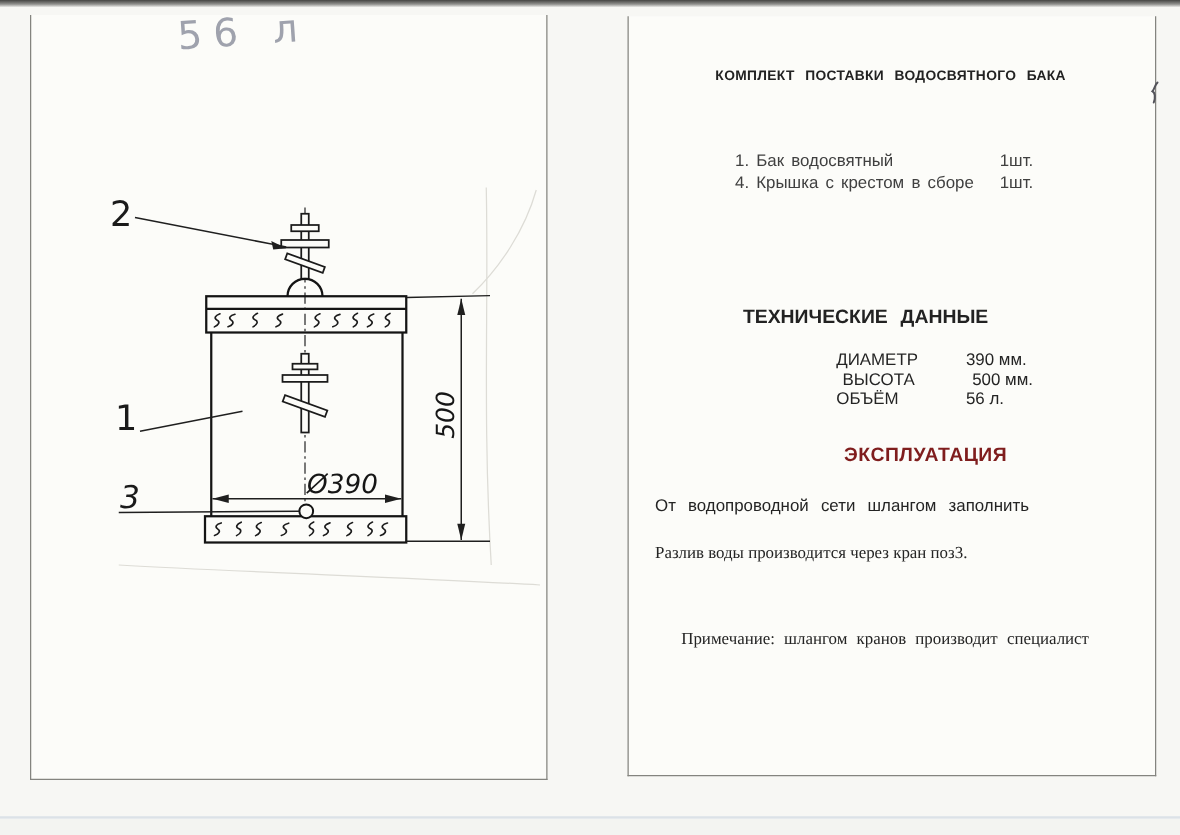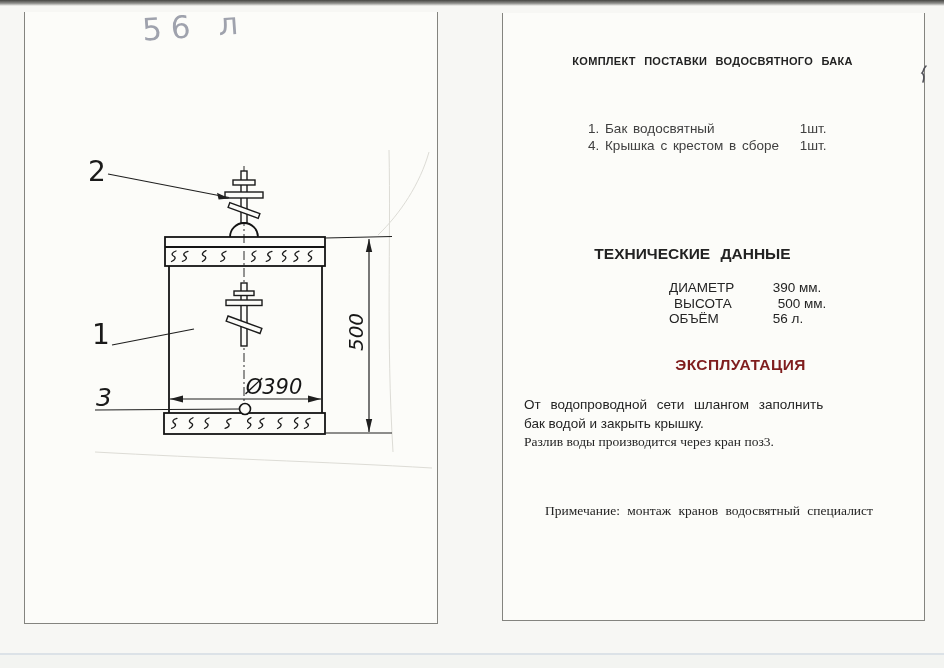--- a/index.html
+++ b/index.html
@@ -169,20 +169,19 @@
     <span class="spec-value">500 мм.</span>
   </div>
   <div class="spec-row" style="top:311px">
     <span class="spec-label">ОБЪЁМ</span>
     <span class="spec-value">56 л.</span>
   </div>
 
   <div class="op-heading">ЭКСПЛУАТАЦИЯ</div>
 
   <div class="op-line wide" style="top:397px">От водопроводной сети шлангом заполнить</div>
-  <div class="op-line" style="top:416px">бак водой и закрыть крышку.</div>
   <div class="op-line serif" style="top:434px">Разлив воды производится через кран поз3.</div>
 
-  <div class="doc-note">Примечание: монтаж кранов водосвятный специалист</div>
+  <div class="doc-note">Примечание: шлангом кранов производит специалист</div>
 
   <div class="edge-bottom-line"></div>
   <div class="edge-bottom-band"></div>
 </div>
 
 </body></html>

